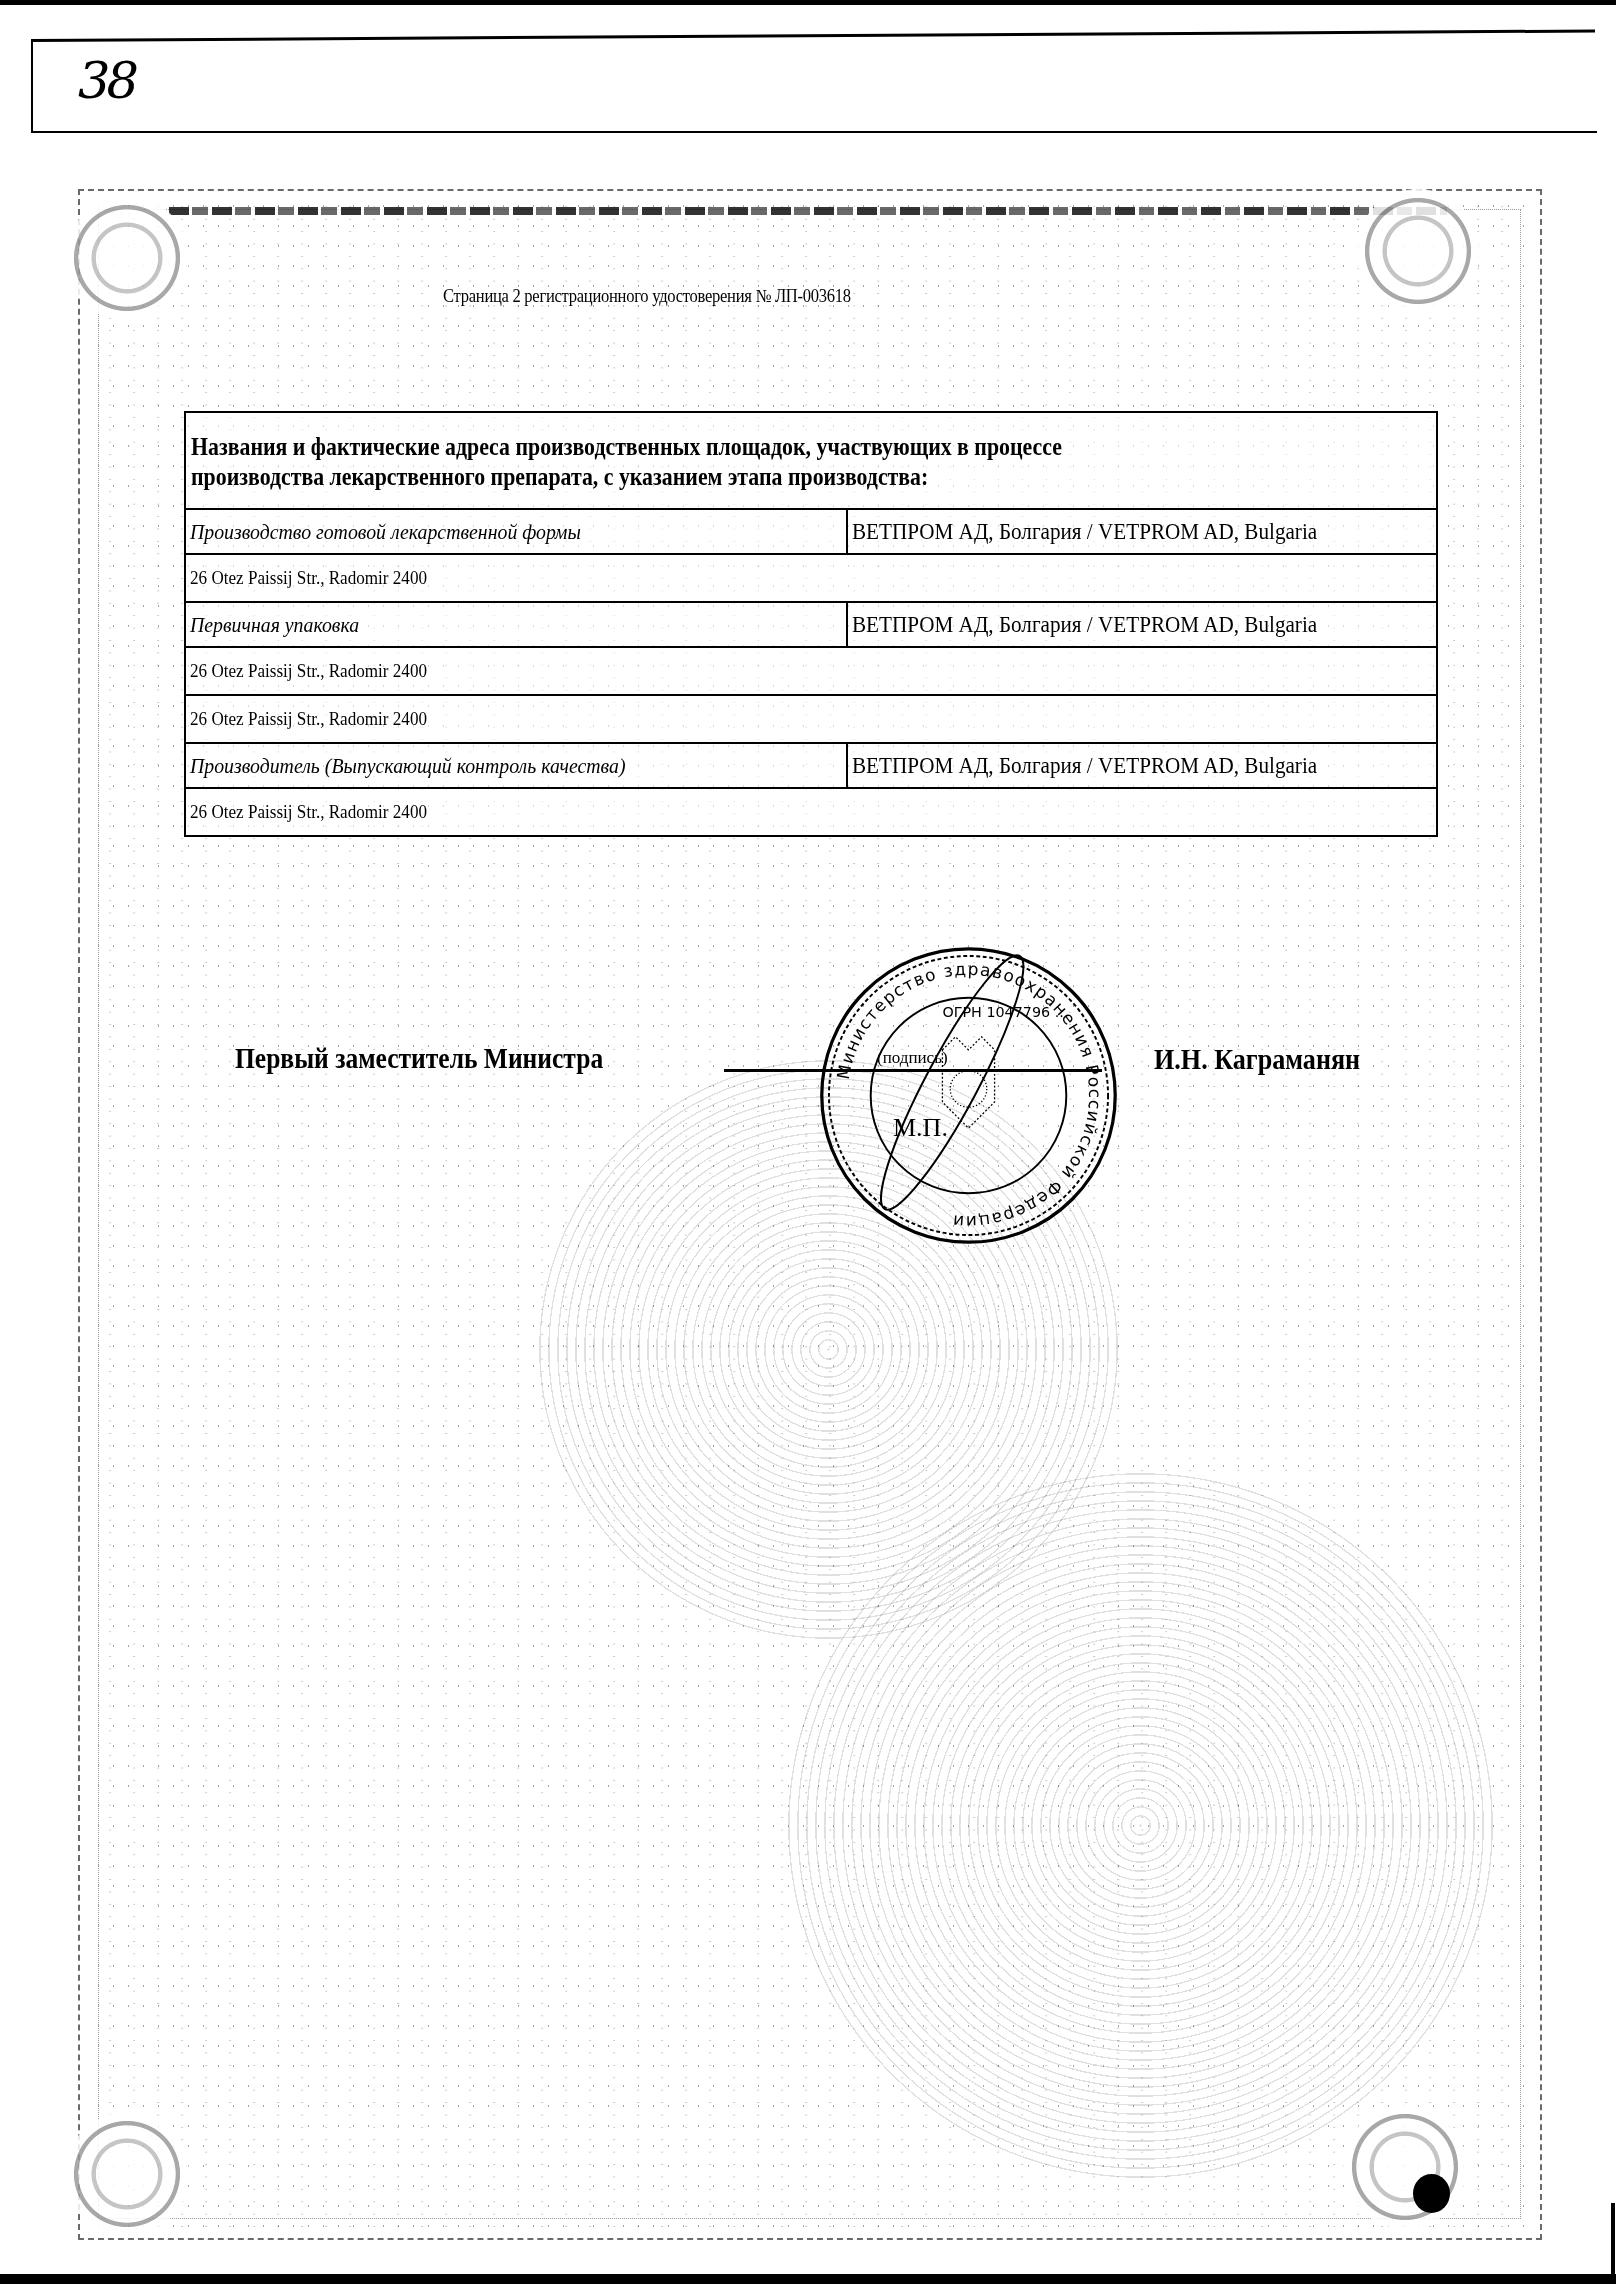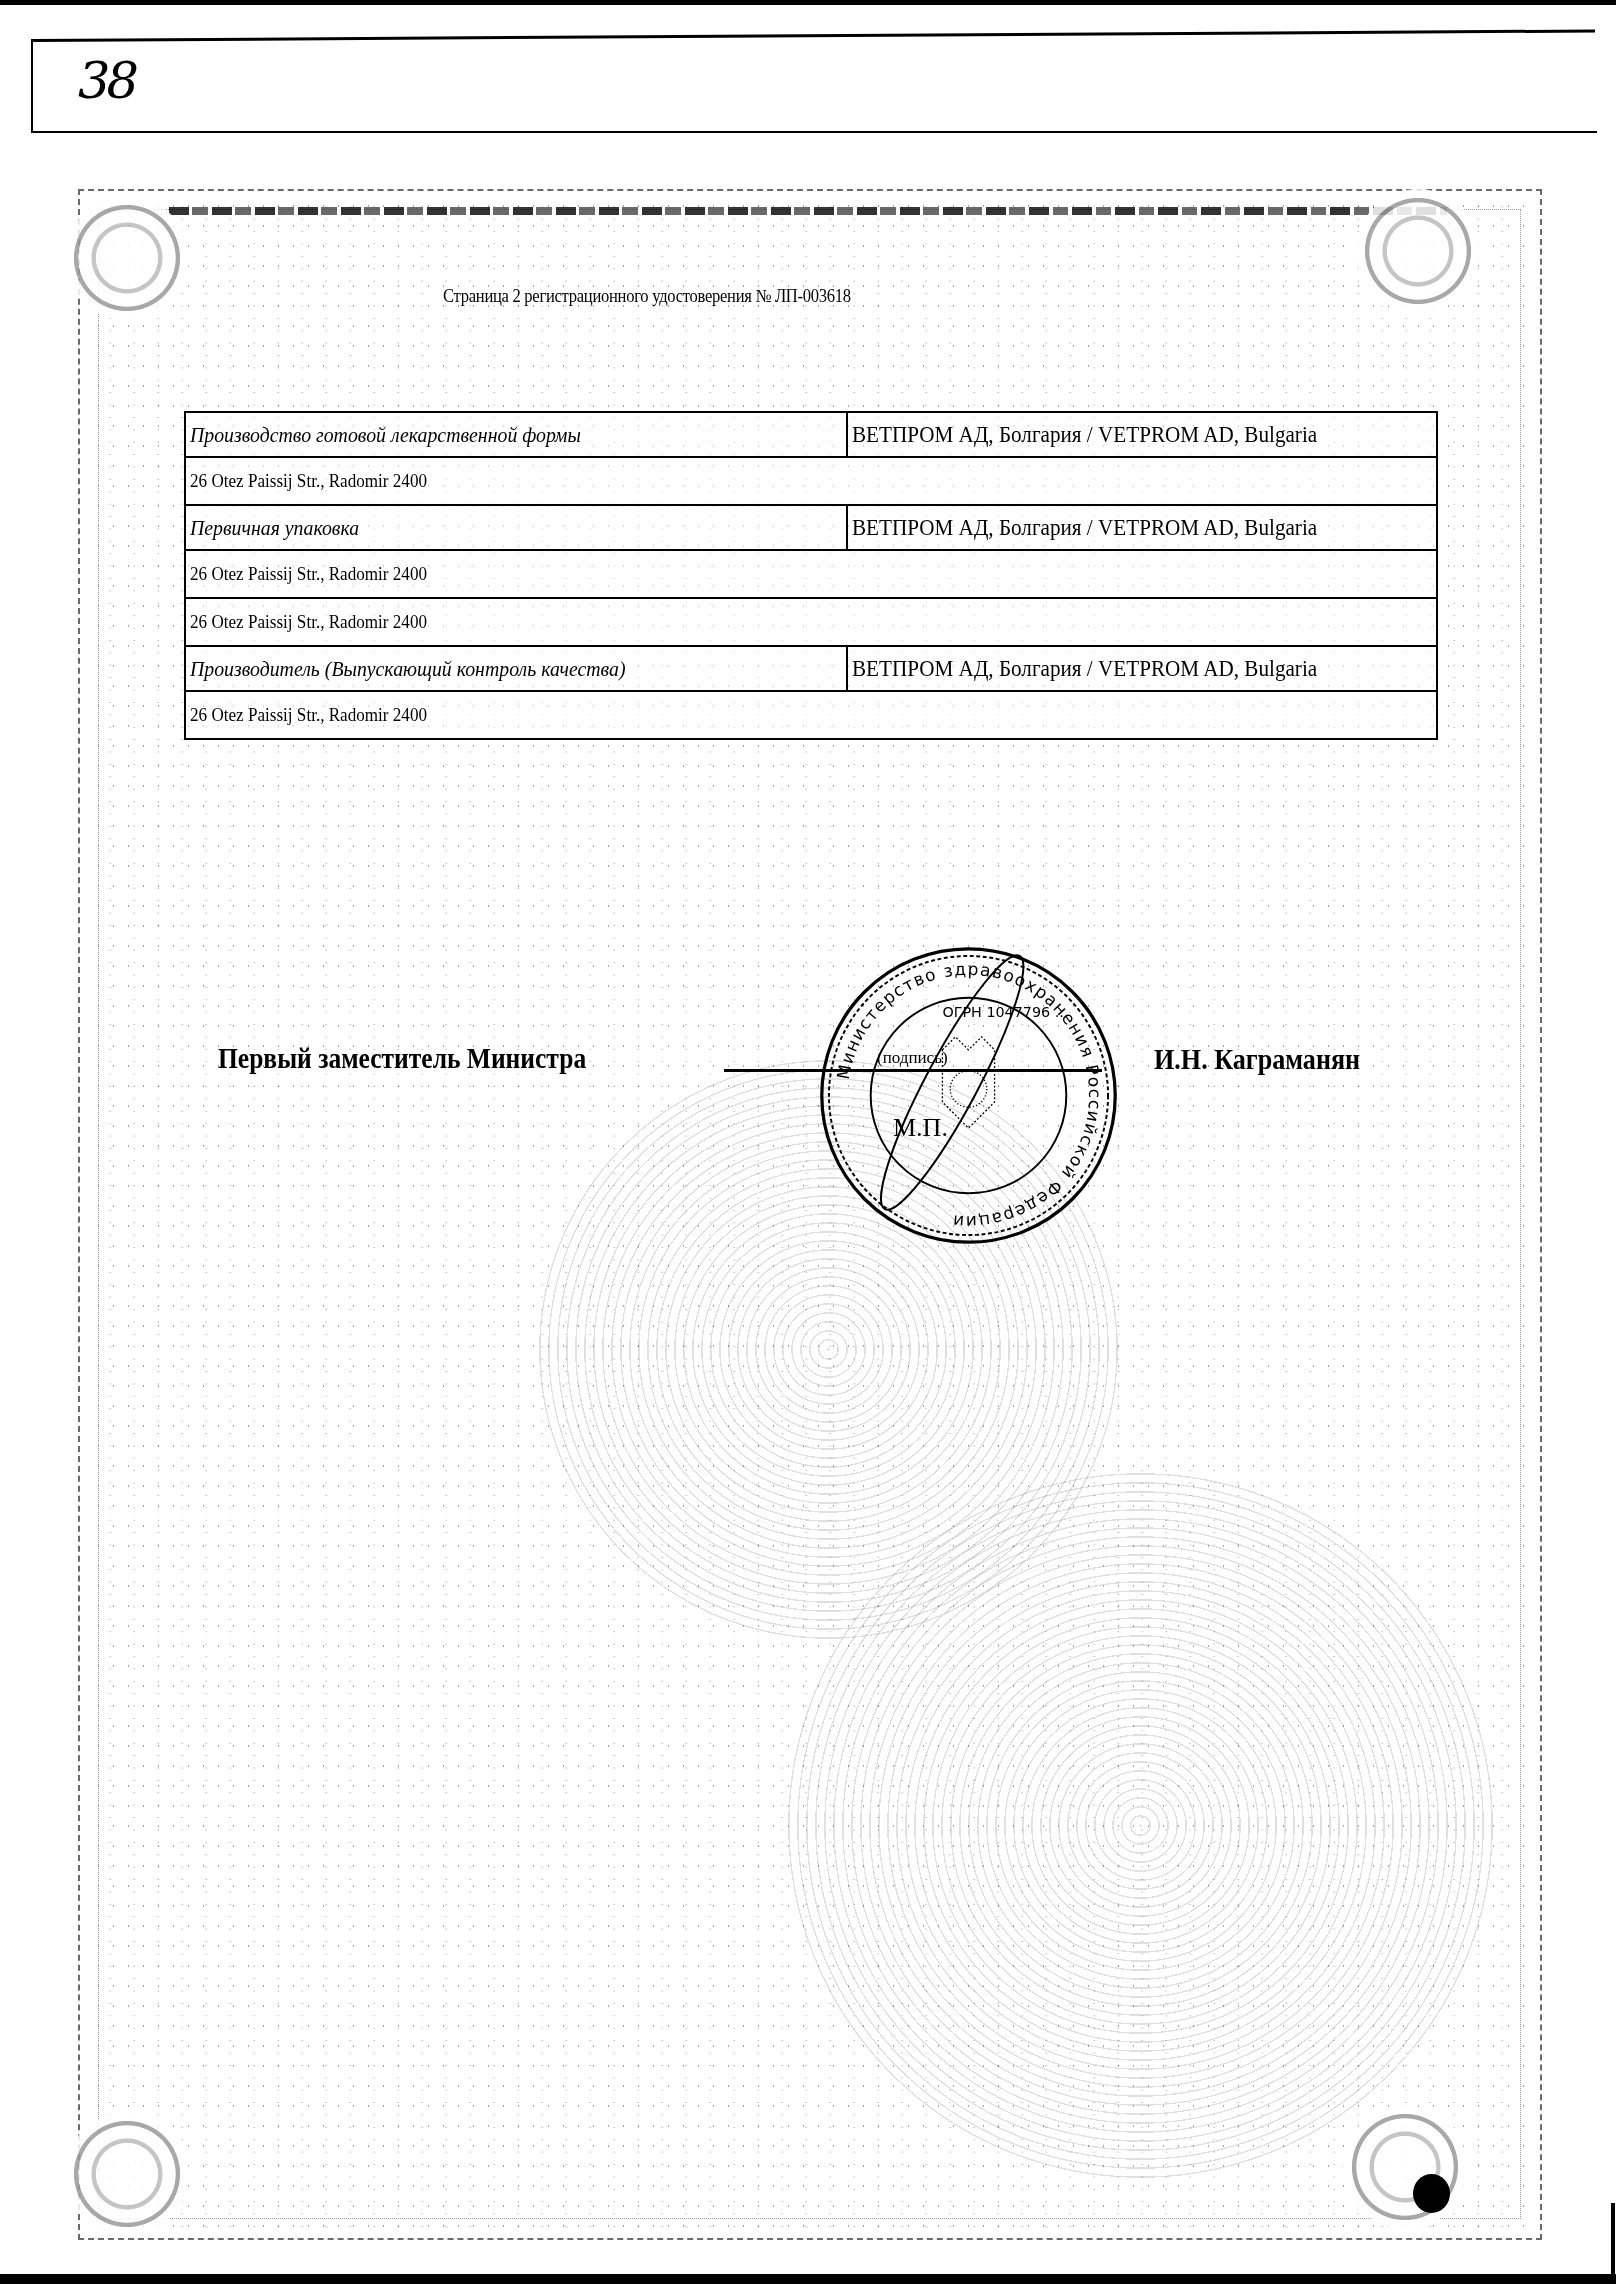--- a/index.html
+++ b/index.html
@@ -85,21 +85,21 @@
     font-size: 23.5px; height: 43px; white-space: nowrap; text-align: left;
   }
   .company-cell span { display: inline-block; transform: scaleX(0.9); transform-origin: left; }
   .sites-table td.address-cell {
     font-size: 19px; height: 46px; white-space: nowrap;
   }
   .address-cell span { display: inline-block; transform: scaleX(0.9); transform-origin: left; }
 
   
   .signer-title {
-    position: absolute; left: 218px; top: 1042px; font-weight: bold; font-size: 29px; white-space: nowrap;
+    position: absolute; left: 235px; top: 1042px; font-weight: bold; font-size: 29px; white-space: nowrap;
   }
   .signer-title span { display: inline-block; transform: scaleX(0.88); transform-origin: left; }
   .signature-line {
     position: absolute; left: 724px; top: 1069px; width: 378px; height: 2.6px; background: #000;
   }
   .signature-caption {
     position: absolute; left: 877px; top: 1048px; font-size: 17px; white-space: nowrap;
   }
   .seal-label {
     position: absolute; left: 893px; top: 1113px; font-size: 26px;
@@ -133,20 +133,26 @@
 <div class="corner tr"></div>
 <div class="corner bl"></div>
 <div class="corner br"></div>
 
 <div class="page-heading">
   <span class="heading-text">Страница 2 регистрационного удостоверения № ЛП-003618</span>
 </div>
 
 <table class="sites-table">
   <tbody>
+      <tr>
+    <td class="header-cell" colspan="2">
+      <span class="hline">Названия и фактические адреса производственных площадок, участвующих в процессе</span>
+      <span class="hline">производства лекарственного препарата, с указанием этапа производства:</span>
+    </td>
+  </tr>
 
   <tr>
     <td class="stage-cell"><span>Производство готовой лекарственной формы</span></td>
     <td class="company-cell"><span>ВЕТПРОМ АД, Болгария / VETPROM AD, Bulgaria</span></td>
   </tr>
   <tr>
     <td class="address-cell" colspan="2"><span>26 Otez Paissij Str., Radomir 2400</span></td>
   </tr>
 
   <tr>

